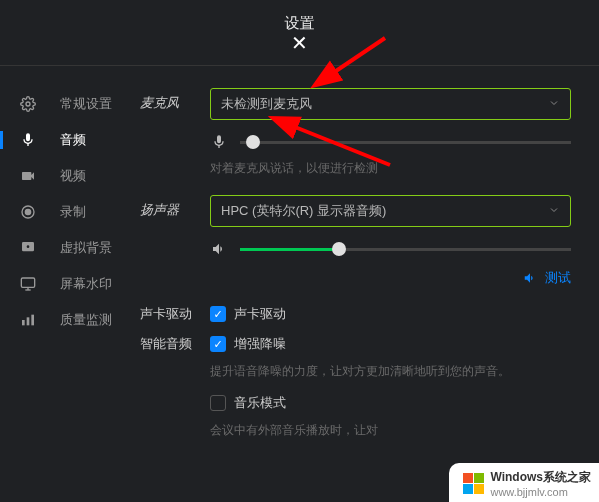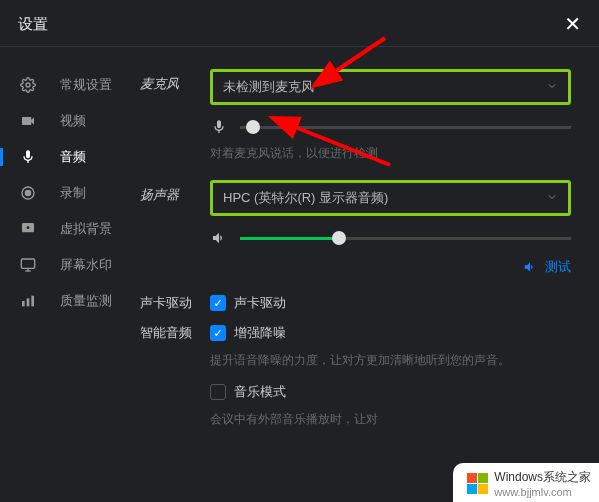--- a/index.html
+++ b/index.html
@@ -16,20 +16,21 @@
       font-size: 13px;
       overflow: hidden;
       position: relative;
     }
     .header {
       display: flex;
       align-items: center;
       justify-content: space-between;
       padding: 14px 18px 12px;
       border-bottom: 1px solid #353535;
+      flex-direction: column;
     }
     .header-title {
       color: #e8e8e8;
       font-size: 15px;
     }
     .close-icon {
       color: #ffffff;
       font-size: 20px;
       cursor: pointer;
       line-height: 1;
@@ -87,21 +88,21 @@
       text-align: left;
       font-style: italic;
     }
     .row-content {
       flex: 1;
     }
     .select {
       display: flex;
       align-items: center;
       justify-content: space-between;
-      border: 3px solid #84cc16;
+      border: 1px solid #84cc16;
       border-radius: 3px;
       padding: 6px 10px;
       background: #1f2124;
       cursor: pointer;
       color: #b8b8b8;
     }
     .chevron {
       color: #888;
     }
     .slider-row {
@@ -206,21 +207,21 @@
     }
     .win-logo div:nth-child(1){background:#f25022}
     .win-logo div:nth-child(2){background:#7fba00}
     .win-logo div:nth-child(3){background:#00a4ef}
     .win-logo div:nth-child(4){background:#ffb900}
     .watermark-text {
       font-size: 12px;
     }
     .watermark-title {
       color: #333;
-      font-weight: normal;
+      font-weight: bold;
     }
     .watermark-url {
       color: #888;
       font-size: 11px;
     }
   </style>
 </head>
 <body>
 
 <div class="header">
@@ -232,35 +233,35 @@
   <div class="sidebar">
     <div class="sidebar-item">
       <span class="sidebar-icon">
         <svg width="16" height="16" viewBox="0 0 24 24" fill="none" stroke="currentColor" stroke-width="2">
             <circle cx="12" cy="12" r="3"></circle>
             <path d="M19.4 15a1.65 1.65 0 0 0 .33 1.82l.06.06a2 2 0 1 1-2.83 2.83l-.06-.06a1.65 1.65 0 0 0-1.82-.33 1.65 1.65 0 0 0-1 1.51V21a2 2 0 1 1-4 0v-.09A1.65 1.65 0 0 0 9 19.4a1.65 1.65 0 0 0-1.82.33l-.06.06a2 2 0 1 1-2.83-2.83l.06-.06a1.65 1.65 0 0 0 .33-1.82 1.65 1.65 0 0 0-1.51-1H3a2 2 0 1 1 0-4h.09A1.65 1.65 0 0 0 4.6 9a1.65 1.65 0 0 0-.33-1.82l-.06-.06a2 2 0 1 1 2.83-2.83l.06.06a1.65 1.65 0 0 0 1.82.33H9a1.65 1.65 0 0 0 1-1.51V3a2 2 0 1 1 4 0v.09a1.65 1.65 0 0 0 1 1.51 1.65 1.65 0 0 0 1.82-.33l.06-.06a2 2 0 1 1 2.83 2.83l-.06.06a1.65 1.65 0 0 0-.33 1.82V9a1.65 1.65 0 0 0 1.51 1H21a2 2 0 1 1 0 4h-.09a1.65 1.65 0 0 0-1.51 1z"></path>
           </svg>
       </span>
       <span>常规设置</span>
     </div>
+    <div class="sidebar-item active">
+      <span class="sidebar-icon">
+        <svg width="16" height="16" viewBox="0 0 24 24" fill="currentColor">
+            <path d="M12 14a3 3 0 0 0 3-3V5a3 3 0 0 0-6 0v6a3 3 0 0 0 3 3zm5-3a5 5 0 0 1-10 0H5a7 7 0 0 0 6 6.92V21h2v-3.08A7 7 0 0 0 19 11h-2z"></path>
+          </svg>
+      </span>
+      <span>音频</span>
+    </div>
     <div class="sidebar-item">
       <span class="sidebar-icon">
         <svg width="16" height="16" viewBox="0 0 24 24" fill="currentColor">
             <path d="M17 10.5V7a1 1 0 0 0-1-1H4a1 1 0 0 0-1 1v10a1 1 0 0 0 1 1h12a1 1 0 0 0 1-1v-3.5l4 4v-11l-4 4z"></path>
           </svg>
       </span>
       <span>视频</span>
-    </div>
-    <div class="sidebar-item active">
-      <span class="sidebar-icon">
-        <svg width="16" height="16" viewBox="0 0 24 24" fill="currentColor">
-            <path d="M12 14a3 3 0 0 0 3-3V5a3 3 0 0 0-6 0v6a3 3 0 0 0 3 3zm5-3a5 5 0 0 1-10 0H5a7 7 0 0 0 6 6.92V21h2v-3.08A7 7 0 0 0 19 11h-2z"></path>
-          </svg>
-      </span>
-      <span>音频</span>
     </div>
     <div class="sidebar-item">
       <span class="sidebar-icon">
         <svg width="16" height="16" viewBox="0 0 24 24" fill="none" stroke="currentColor" stroke-width="2">
             <circle cx="12" cy="12" r="9"></circle>
             <circle cx="12" cy="12" r="4" fill="currentColor"></circle>
           </svg>
       </span>
       <span>录制</span>
     </div>

